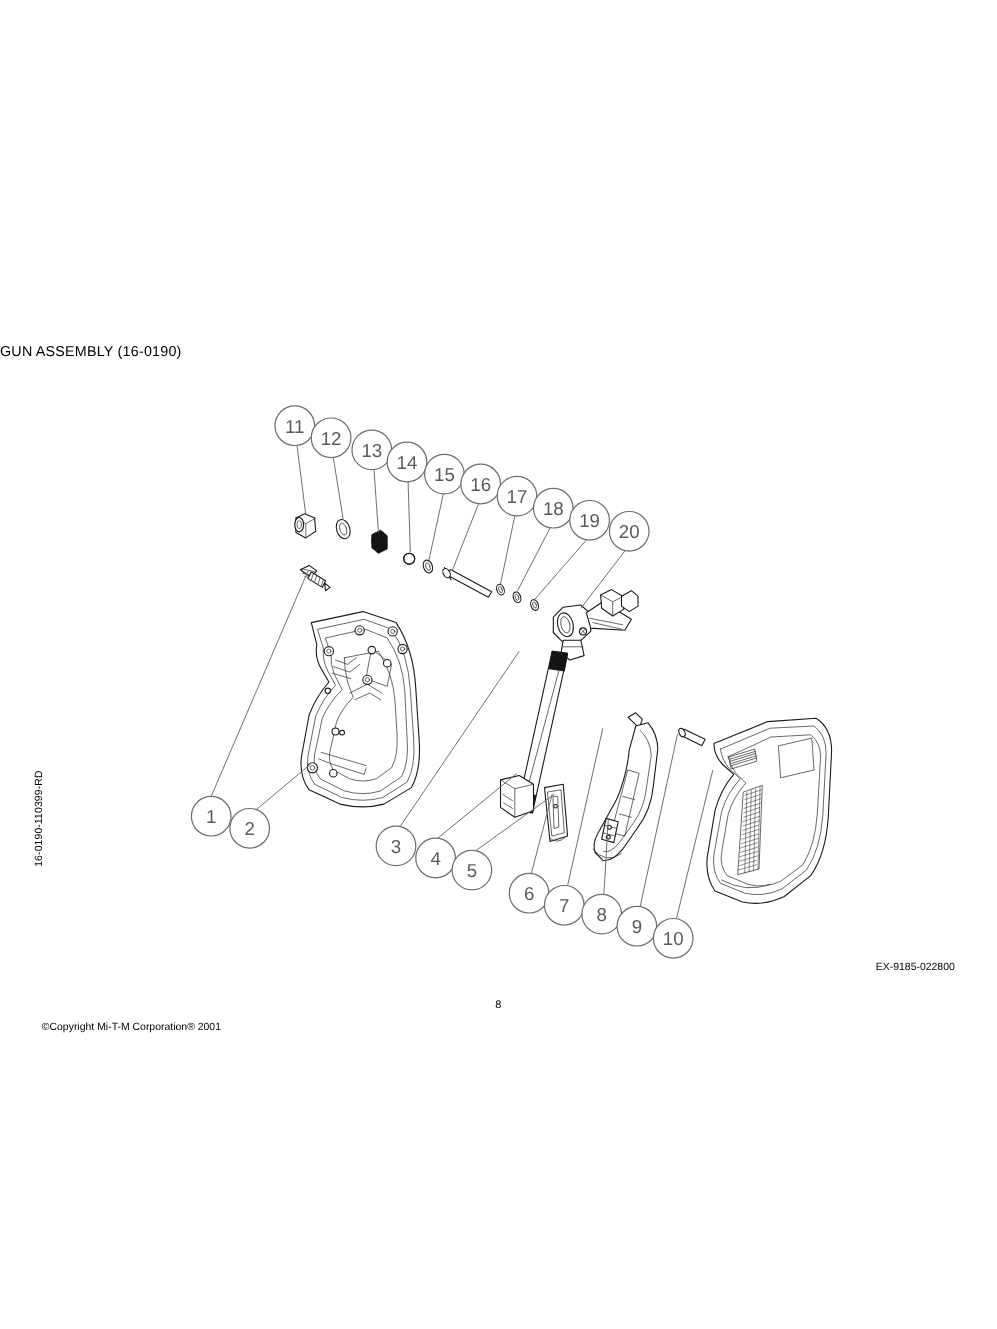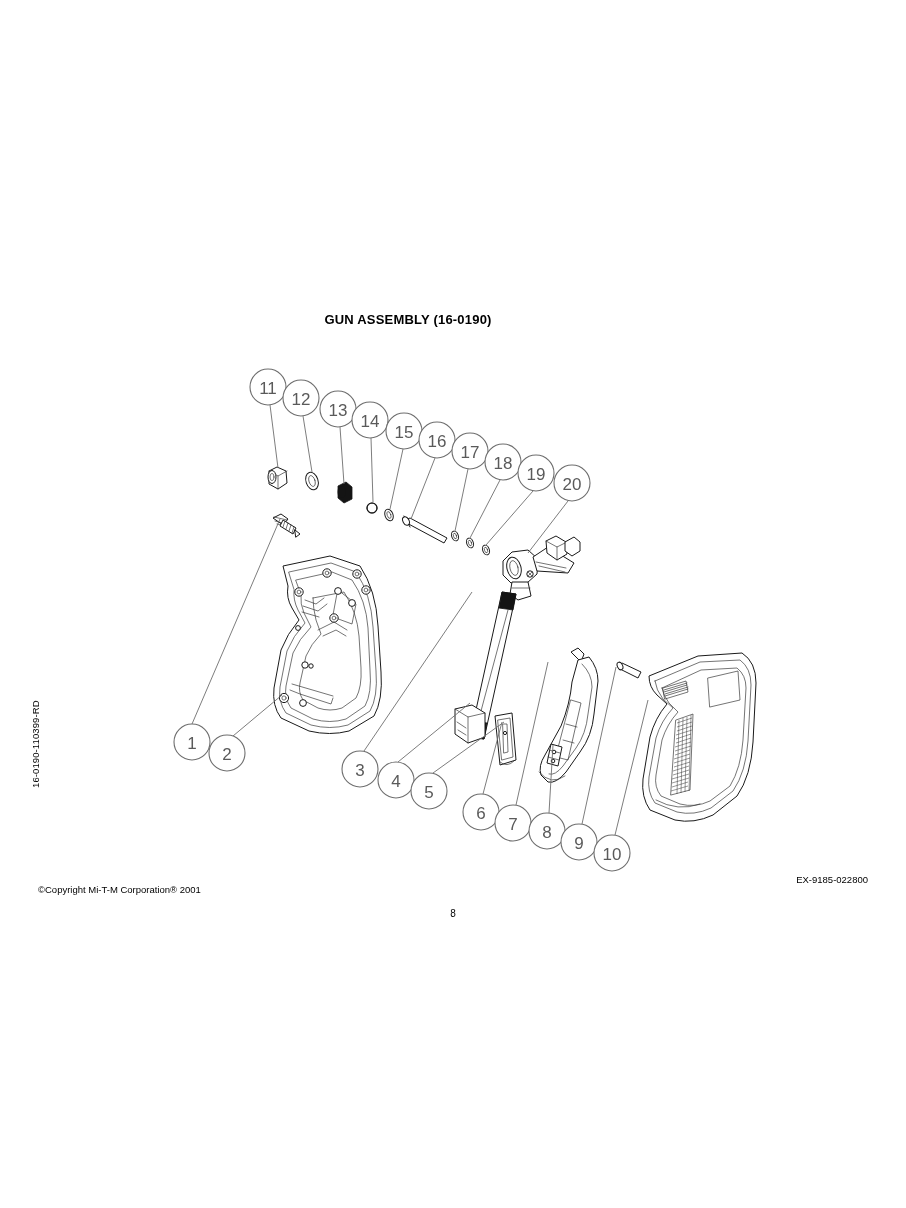--- a/index.html
+++ b/index.html
@@ -19,42 +19,42 @@
   .page {
     position: absolute;
     inset: 0;
   }
   
   .diagram-title {
     position: absolute;
     left: 0;
     top: 312px;
     width: 816px;
-    text-align: center;
+    text-align: left;
     font-size: 13px;
-    font-weight: bold;
+    font-weight: normal;
     letter-spacing: 0.2px;
   }
   
   .side-code {
     position: absolute;
     left: 30px;
     top: 760px;
     width: 130px;
     transform: rotate(-90deg);
     transform-origin: 14px 14px;
     font-size: 9.5px;
     letter-spacing: 0.1px;
     white-space: nowrap;
   }
   
   .footer-left {
     position: absolute;
     left: 38px;
-    top: 884px;
+    top: 928px;
     font-size: 9.5px;
     white-space: nowrap;
   }
   .footer-center {
     position: absolute;
     left: 0;
     top: 908px;
     width: 906px;
     text-align: center;
     font-size: 10px;

